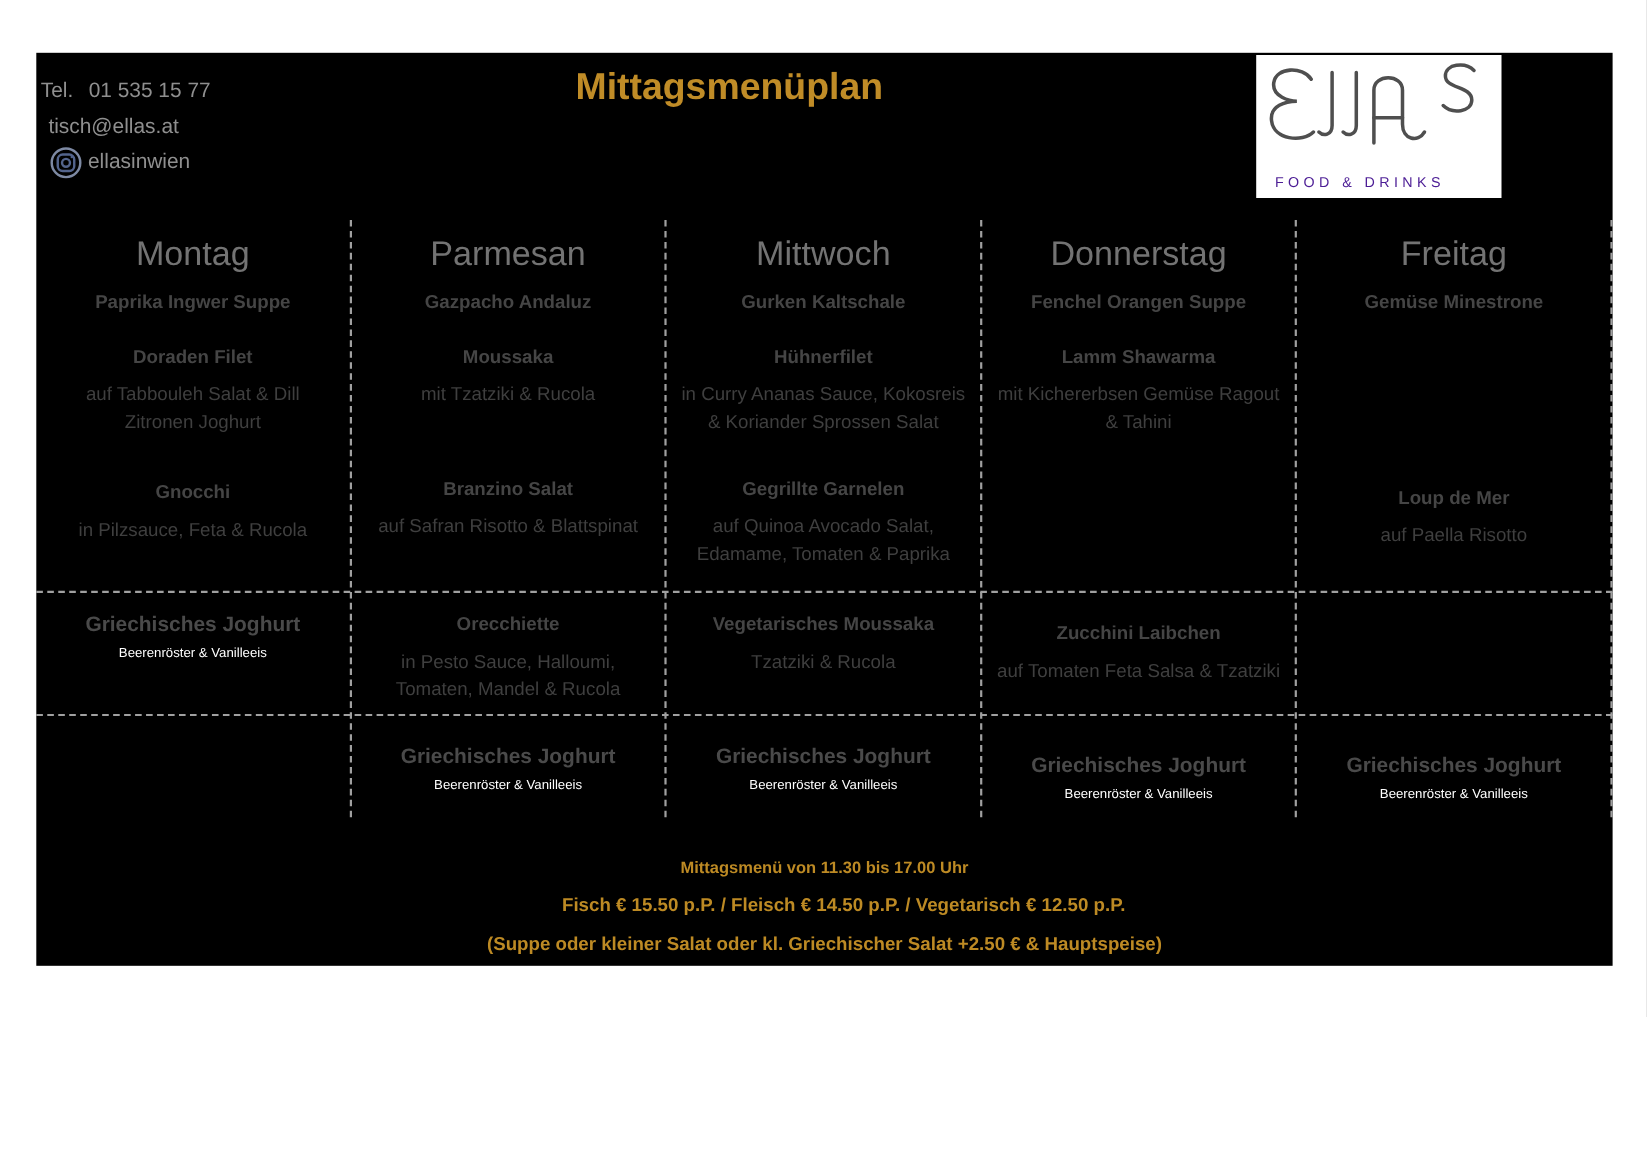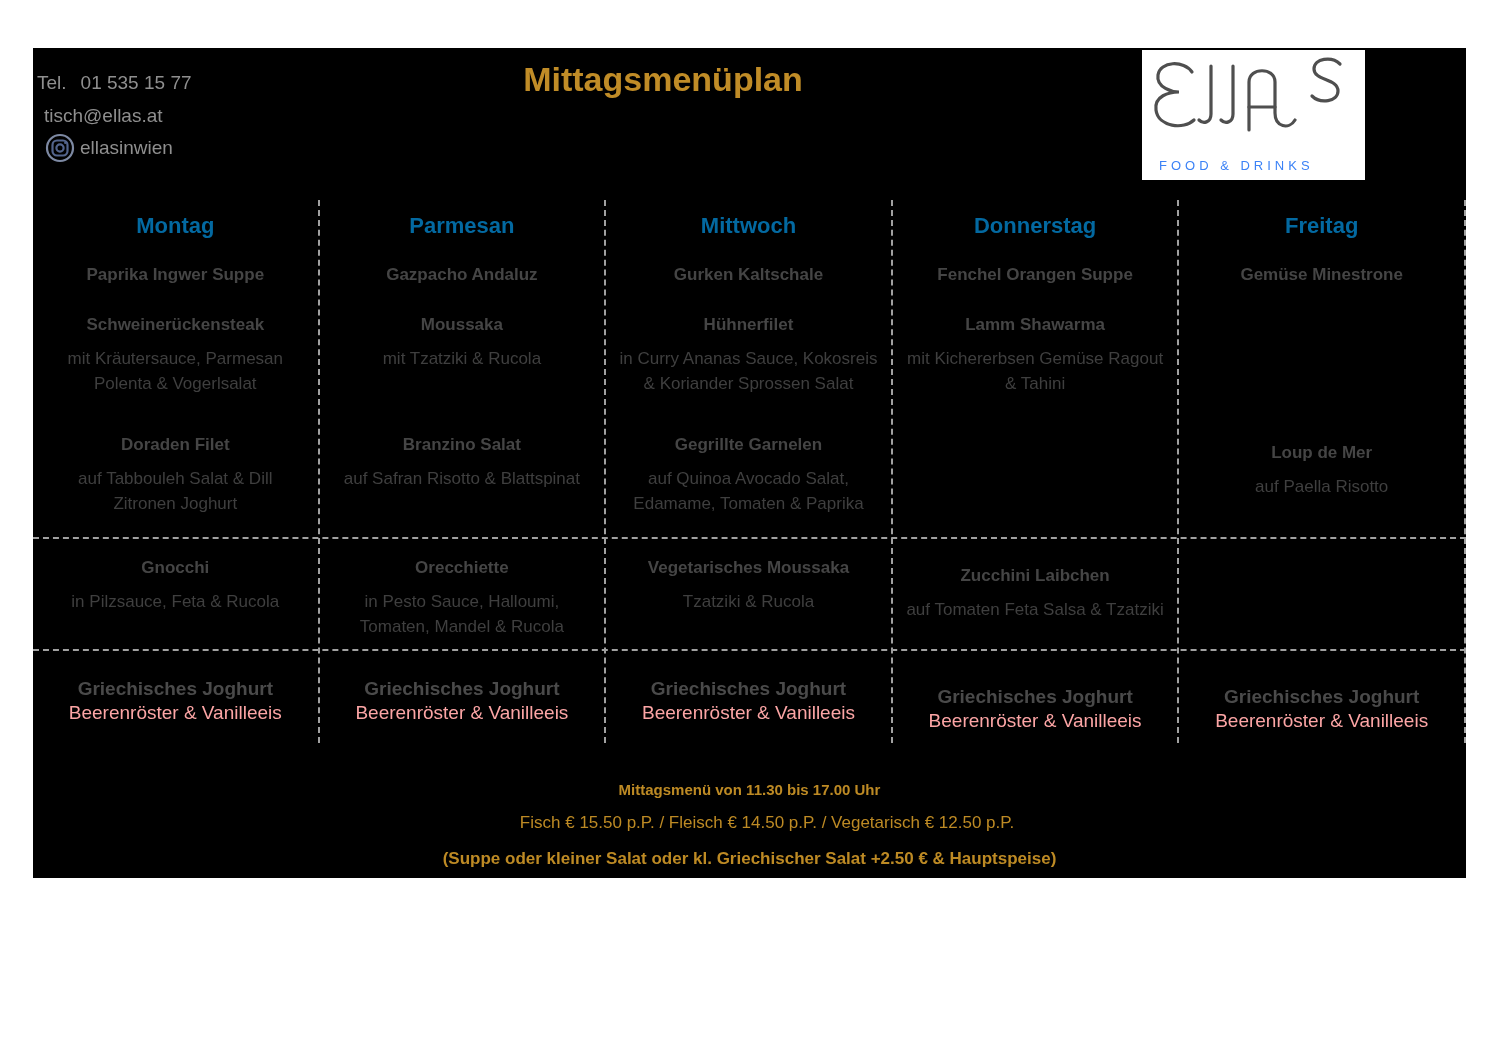--- a/index.html
+++ b/index.html
@@ -32,48 +32,48 @@
     color: #c08c27; font-size: 34px; font-weight: bold;
   }
   .logo-box {
     position: absolute; left: 1109px; top: 2px;
     width: 223px; height: 130px;
     background: #ffffff;
   }
   .logo-box svg { display: block; }
   .logo-tagline {
     position: absolute; left: 17px; bottom: 7px;
-    color: #3b82f6; font-size: 13px; letter-spacing: 4px;
+    color: #4c1d95; font-size: 13px; letter-spacing: 4px;
     white-space: nowrap;
   }
   .sr-only { position: absolute; width: 1px; height: 1px; overflow: hidden; clip: rect(0 0 0 0); }
   
   .columns { display: flex; height: 543px; }
   .day-col { flex: 1; text-align: center; padding: 0 13px; }
   .day-col + .day-col { border-left: 2px dashed #a0a0a0; }
   .day-col.last { border-right: 2px dashed #a0a0a0; }
   .slot-day     { height: 52px;  padding-top: 13px; }
   .slot-soup    { height: 60px;  padding-top: 13px; }
   .slot-dish1   { height: 120px; }
   .slot-dish2   { height: 105px; }
   .slot-veg     { height: 112px; padding-top: 18px; }
   .slot-dessert { height: 94px;  padding-top: 27px; }
-  .day-name  { color: #0369a1; font-size: 22px; font-weight: bold; }
+  .day-name  { color: #737373; font-size: 31px; font-weight: normal; }
   .soup-name { font-size: 17px; font-weight: bold; color: #454545; }
   .dish-name { font-size: 17px; font-weight: bold; line-height: 26px; color: #454545; }
   .dish-desc { font-size: 17px; line-height: 25px; margin-top: 8px; color: #3f3f3f; }
   .dessert-name { font-size: 19px; font-weight: bold; line-height: 25px; color: #4a4a4a; }
-  .dessert-desc { font-size: 19px; line-height: 24px; color: #fca5a5; }
+  .dessert-desc { font-size: 12px; line-height: 24px; color: #ffffff; }
   .hr { position: absolute; left: 0; width: 100%; border-top: 2px dashed #a0a0a0; }
   .hr1 { top: 489px; }
   .hr2 { top: 601px; }
   
   .footer { text-align: center; color: #bd8a24; }
   .f-hours  { margin-top: 38px; font-size: 15px; font-weight: bold; text-align: center; }
-  .f-prices { margin-top: 15px; font-size: 17px; font-weight: normal; padding-left: 35px; }
+  .f-prices { margin-top: 15px; font-size: 17px; font-weight: bold; padding-left: 35px; }
   .f-note   { margin-top: 16px; font-size: 17px; font-weight: bold; }
 </style>
 </head>
 <body>
 
 <div class="panel">
 
   <div class="header">
     <div class="contact">
       <div class="tel">
@@ -115,24 +115,20 @@
 
   <div class="columns">
 
     <div class="day-col">
       <div class="slot-day">
           <div class="day-name">Montag</div>
         </div>
       <div class="slot-soup">
           <div class="soup-name">Paprika Ingwer Suppe</div>
         </div>
-      <div class="slot-dish1">
-        <div class="dish-name">Schweinerückensteak</div>
-        <div class="dish-desc">mit Kräutersauce, Parmesan Polenta &amp; Vogerlsalat</div>
-      </div>
       <div class="slot-dish2">
         <div class="dish-name">Doraden Filet</div>
         <div class="dish-desc">auf Tabbouleh Salat  &amp; Dill Zitronen Joghurt</div>
       </div>
       <div class="slot-veg">
         <div class="dish-name">Gnocchi</div>
         <div class="dish-desc">in Pilzsauce, Feta &amp; Rucola</div>
       </div>
       <div class="slot-dessert">
         <div class="dessert-name">Griechisches Joghurt</div>

